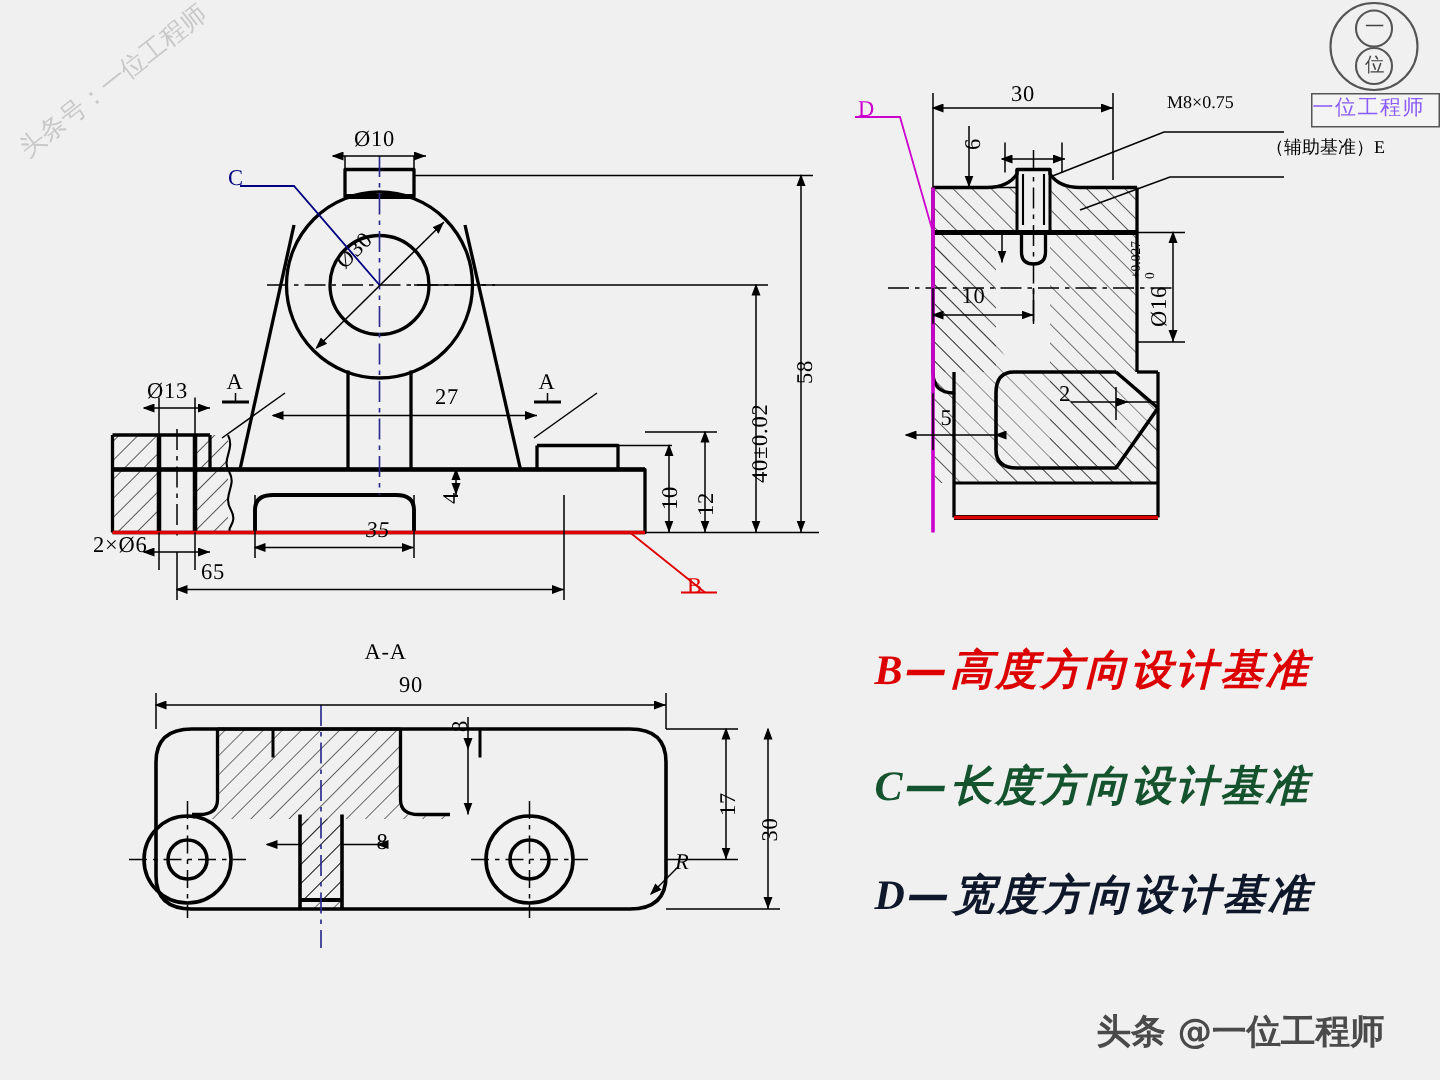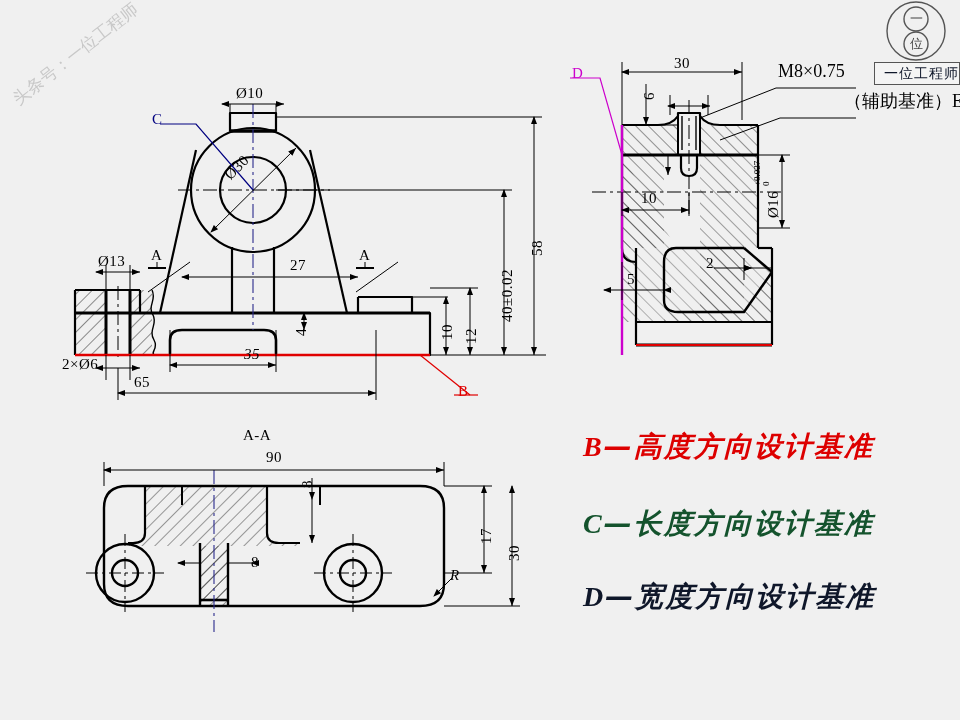--- a/index.html
+++ b/index.html
@@ -23,21 +23,21 @@
   }
   .txt {
     position: absolute;
     font-family: "Liberation Serif", serif;
     color: #000;
     white-space: nowrap;
     line-height: 1;
   }
   .dim { font-size: 15px; letter-spacing: 0.5px; }
   .dim-sm { font-size: 13px; }
-  .note { font-size: 18px; }
+  .note { font-size: 12px; }
   .cjk { font-family: "DejaVu Sans", sans-serif; }
   .rot90 { transform: rotate(-90deg); transform-origin: left top; }
   .label-red { color: #e00000; }
   .label-blue { color: #000080; }
   .label-mag { color: #cc00cc; }
 
   
   .legend {
     position: absolute;
     font-family: "DejaVu Sans", sans-serif;
@@ -75,24 +75,24 @@
   }
   
   .logo-box {
     position: absolute;
     left: 874px;
     top: 62px;
     width: 84px;
     height: 21px;
     border: 1px solid #555;
     background: #f4f4f4;
-    font-family: Liberation Sans, sans-serif;
+    font-family: Liberation Mono, monospace;
     font-size: 14px;
-    color: #0f172a;
-    text-align: right;
+    color: #8b5cf6;
+    text-align: left;
     line-height: 21px;
     letter-spacing: 1px;
   }
 </style>
 </head>
 <body>
 
 <div id="page">
 
   <svg id="drawing" viewBox="0 0 960 720" xmlns="http://www.w3.org/2000/svg">
@@ -420,17 +420,18 @@
     <span style="font-family:'Liberation Serif',serif;">B</span><span>—</span><span class="cjk">高度方向设计基准</span>
   </div>
   <div class="legend legend-c" style="left:583px; top:505px;">
     <span style="font-family:'Liberation Serif',serif;">C</span><span>—</span><span class="cjk">长度方向设计基准</span>
   </div>
   <div class="legend legend-d" style="left:583px; top:578px;">
     <span style="font-family:'Liberation Serif',serif;">D</span><span>—</span><span class="cjk">宽度方向设计基准</span>
   </div>
 
   <div class="wm-diag">头条号：一位工程师</div>
+  <div class="wm-bottom">头条 @一位工程师</div>
   <div class="logo-box">一位工程师</div>
   <div class="txt cjk" style="left:910px; top:12px; font-size:13px; color:#444;">一</div>
   <div class="txt cjk" style="left:910px; top:37px; font-size:13px; color:#444;">位</div>
 
 </div>
 
 </body></html>

